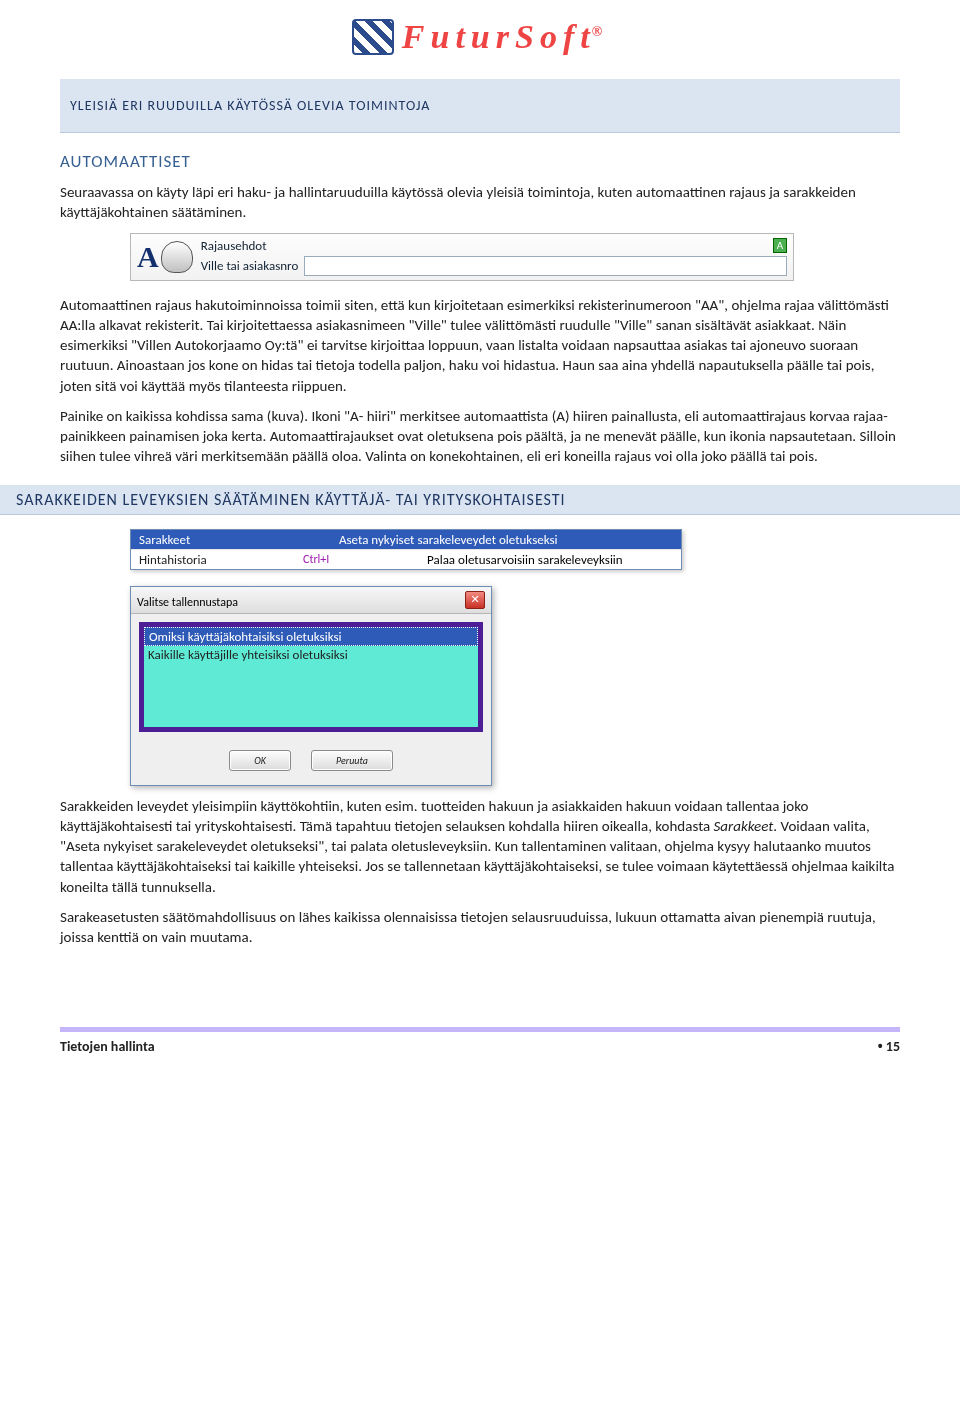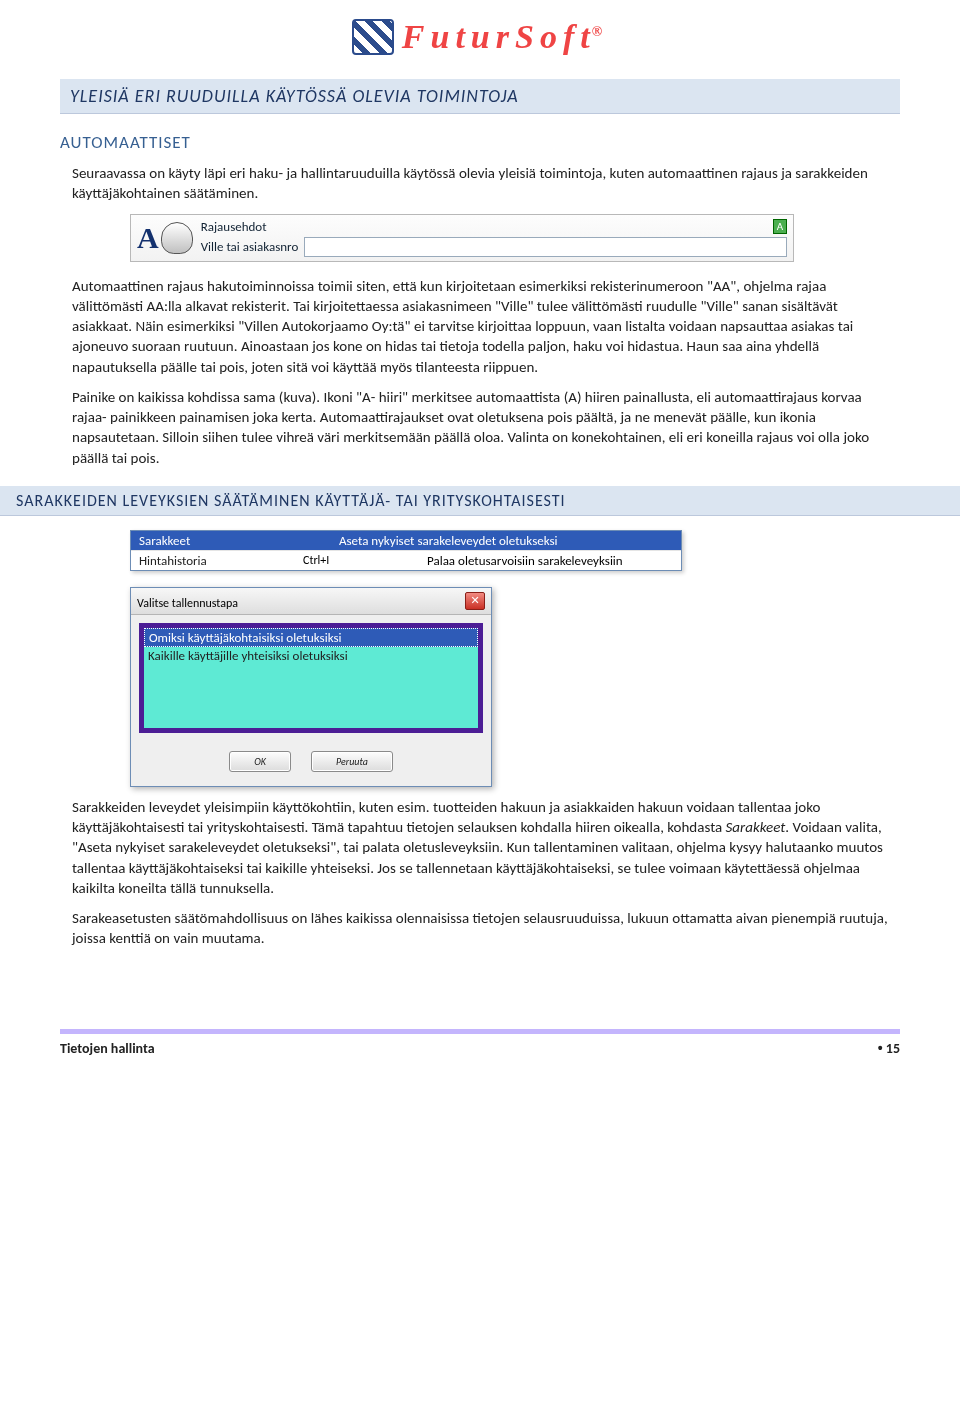--- a/index.html
+++ b/index.html
@@ -38,44 +38,43 @@
     color:#ef4444;
   }
   .logo-r{
     font-size:14px;
     vertical-align:super;
     margin-left:-4px;
   }
   .h1-bar{
     background:#dbe5f1;
     color:#1f3763;
-    font-size:18px;
+    font-size:14px;
     letter-spacing:1px;
-    padding:6px 10px;
+    padding:18px 10px;
     margin:10px 0 18px 0;
     border-bottom:1px solid #bcc8dc;
-    font-style:italic;
   }
   .h2{
     color:#365f91;
     font-size:17px;
     letter-spacing:1px;
     margin:14px 0 2px 0;
   }
   .h2-bar{
     background:#dbe5f1;
     color:#1f3763;
     font-size:16px;
     letter-spacing:1px;
     padding:5px 10px;
     margin:18px 0 14px 0;
     border-bottom:1px solid #bcc8dc;
   }
   p{
-    margin:10px 12px;
+    margin:10px 0;
     line-height:1.35;
   }
   
   .ui1{
     display:flex;
     align-items:center;
     border:1px solid #b8b8b8;
     background:linear-gradient(#fdfdfd,#f2f2f2);
     width:650px;
     margin:8px 0 14px 70px;
@@ -133,21 +132,21 @@
     display:flex;
     align-items:center;
     padding:2px 8px;
     border-bottom:1px solid #e5e5e5;
   }
   .menu-row:last-child{border-bottom:none;gap:44px;}
   .menu-row.sel{
     background:#2e5bb7;color:#fff;
   }
   .menu-row .col1{width:120px;}
-  .menu-row .col2{width:80px;text-align:left;font-size:12px;color:#000000;}
+  .menu-row .col2{width:80px;text-align:left;font-size:12px;color:#a21caf;}
   .menu-row.sel .col2{color:#dbe5f1;}
   .menu-row .col3{flex:1;}
   .menu-row.sub{background:#fff;}
   .menu-row.sub .col3{color:#000;}
   .ui-dialog{
     margin-top:16px;
     width:360px;
     border:1px solid #6d8db5;
     background:#efefef;
     font-size:13px;

